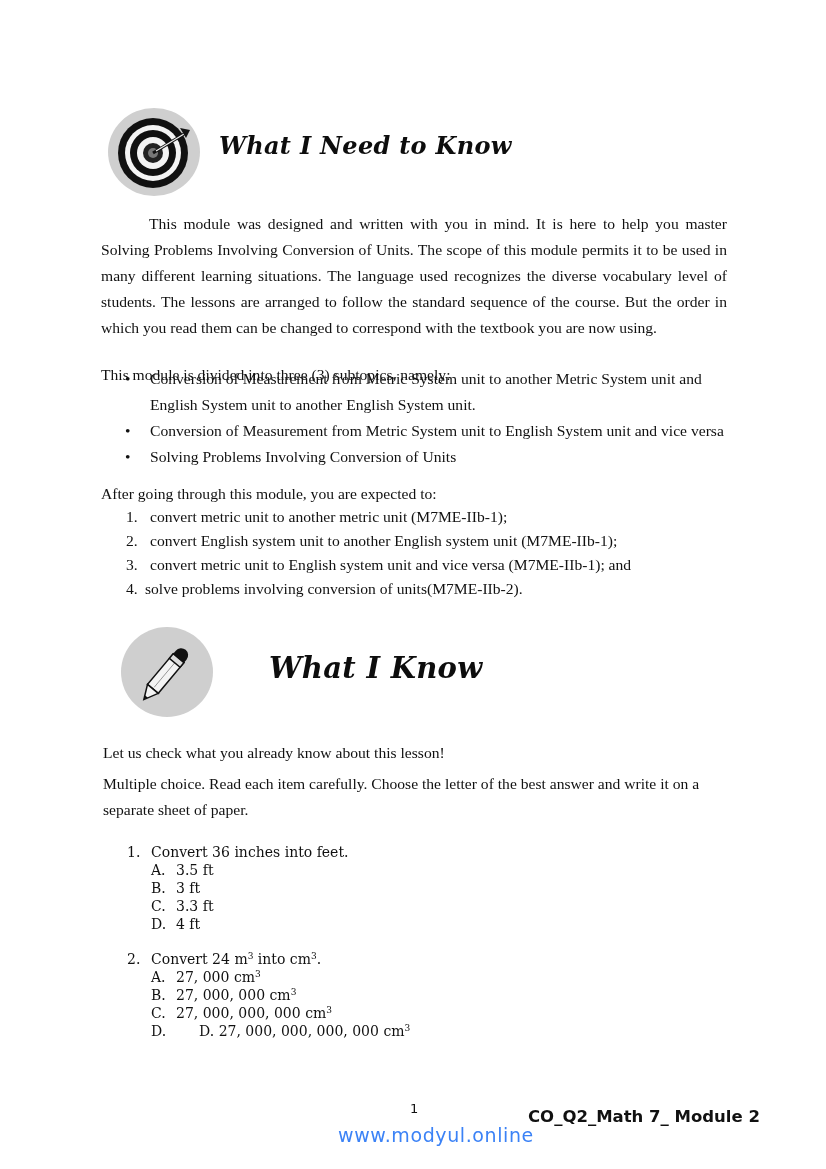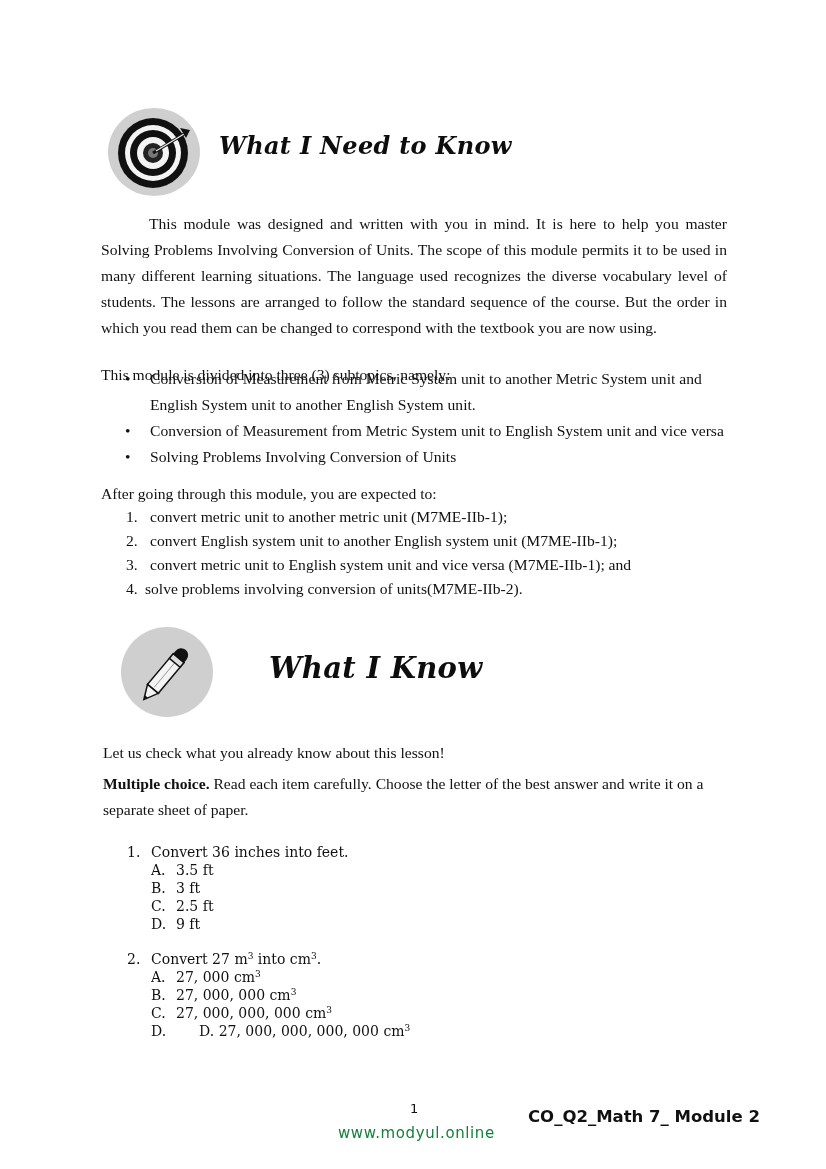--- a/index.html
+++ b/index.html
@@ -18,30 +18,30 @@
     .bullet .dot { position: absolute; left: 24px; top: 0; }
     .bullet-text { display: block; }
     .expect { left: 101px; top: 481px; }
     .obj { position: absolute; left: 101px; width: 640px; }
     .obj .num { position: absolute; left: 25px; }
     .obj .txt { position: absolute; left: 49px; white-space: nowrap; }
     .obj.o4 .num { left: 25px; }
     .obj.o4 .txt { left: 44px; }
     .check { left: 103px; top: 740px; }
     .mc { left: 103px; top: 771px; width: 626px; }
-    .mc b { font-weight: bold; }
+    .mc b { font-weight: normal; }
     .q { font-family: "DejaVu Serif", serif; font-size: 14px; line-height: 18px; }
     .q-num { position: absolute; left: 127px; }
     .q-text { position: absolute; left: 151px; white-space: nowrap; }
     .opt-letter { position: absolute; left: 151px; }
     .opt-text { position: absolute; left: 176px; white-space: nowrap; }
     sup { font-size: 9px; vertical-align: 5px; line-height: 0; }
     .footer-page { left: 410px; top: 1101px; font-family: "DejaVu Sans", sans-serif; font-size: 13px; }
     .footer-module { left: 528px; top: 1107px; font-family: "DejaVu Sans", sans-serif; font-size: 16.5px; font-weight: bold; }
-    .watermark { left: 338px; top: 1124px; font-family: "DejaVu Sans", sans-serif; font-size: 15px; color: #15803d; letter-spacing: 0.6px; }
+    .watermark { left: 338px; top: 1124px; font-family: "DejaVu Sans", sans-serif; font-size: 19px; color: #3b82f6; letter-spacing: 0.6px; }
   </style>
 </head>
 <body>
 
 <div class="abs icon-circle" style="left:108px; top:108px; width:92px; height:88px;">
   <svg width="92" height="88" viewBox="0 0 92 88">
     <circle cx="45" cy="45" r="35" fill="#111"></circle>
     <circle cx="45" cy="45" r="28" fill="#f4f4f4"></circle>
     <circle cx="45" cy="45" r="23" fill="#111"></circle>
     <circle cx="45" cy="45" r="16" fill="#f4f4f4"></circle>
@@ -108,28 +108,28 @@
 <div class="abs body-text mc"><b>Multiple choice.</b><span> Read each item carefully. Choose the letter of the best answer and write it on a separate sheet of paper.</span></div>
 
 <div class="abs q" style="top:843px; left:0; width:826px; height:90px;">
   <span class="q-num" style="top:0;">1.</span>
   <span class="q-text" style="top:0;text-align:right;">Convert 36 inches into feet.</span>
   <span class="opt-letter" style="top:18px;">A.</span>
   <span class="opt-text" style="top:18px;">3.5 ft</span>
   <span class="opt-letter" style="top:36px;">B.</span>
   <span class="opt-text" style="top:36px;">3 ft</span>
   <span class="opt-letter" style="top:54px;">C.</span>
-  <span class="opt-text" style="top:54px;">2.5 ft</span>
+  <span class="opt-text" style="top:54px;">3.3 ft</span>
   <span class="opt-letter" style="top:72px;">D.</span>
-  <span class="opt-text" style="top:72px;">9 ft</span>
+  <span class="opt-text" style="top:72px;">4 ft</span>
 </div>
 
 <div class="abs q" style="top:950px; left:0; width:826px; height:90px;">
   <span class="q-num" style="top:0;">2.</span>
-  <span class="q-text" style="top:0;"><span>Convert 27 m</span><sup>3</sup><span> into cm</span><sup>3</sup><span>.</span></span>
+  <span class="q-text" style="top:0;"><span>Convert 24 m</span><sup>3</sup><span> into cm</span><sup>3</sup><span>.</span></span>
   <span class="opt-letter" style="top:18px;">A.</span>
   <span class="opt-text" style="top:18px;"><span>27, 000 cm</span><sup>3</sup></span>
   <span class="opt-letter" style="top:36px;">B.</span>
   <span class="opt-text" style="top:36px;"><span>27, 000, 000 cm</span><sup>3</sup></span>
   <span class="opt-letter" style="top:54px;">C.</span>
   <span class="opt-text" style="top:54px;"><span>27, 000, 000, 000 cm</span><sup>3</sup></span>
   <span class="opt-letter" style="top:72px;">D.</span>
   <span class="opt-text" style="top:72px;margin-left:23px;"><span>D. 27, 000, 000, 000, 000 cm</span><sup>3</sup></span>
 </div>
 

